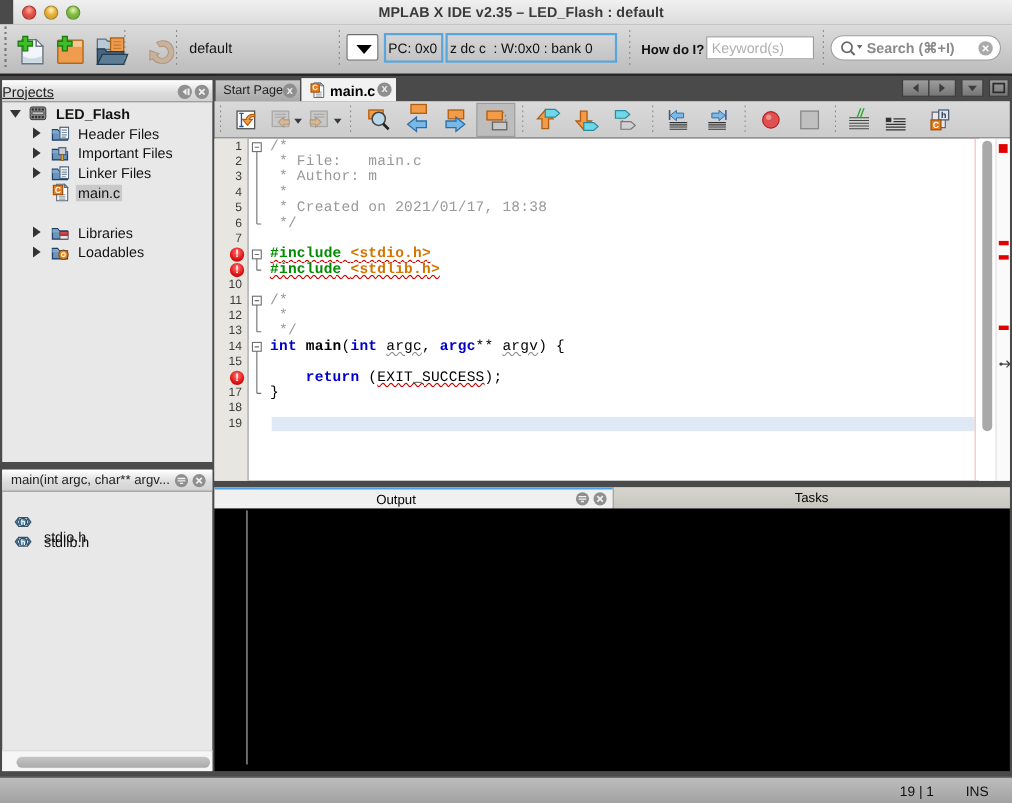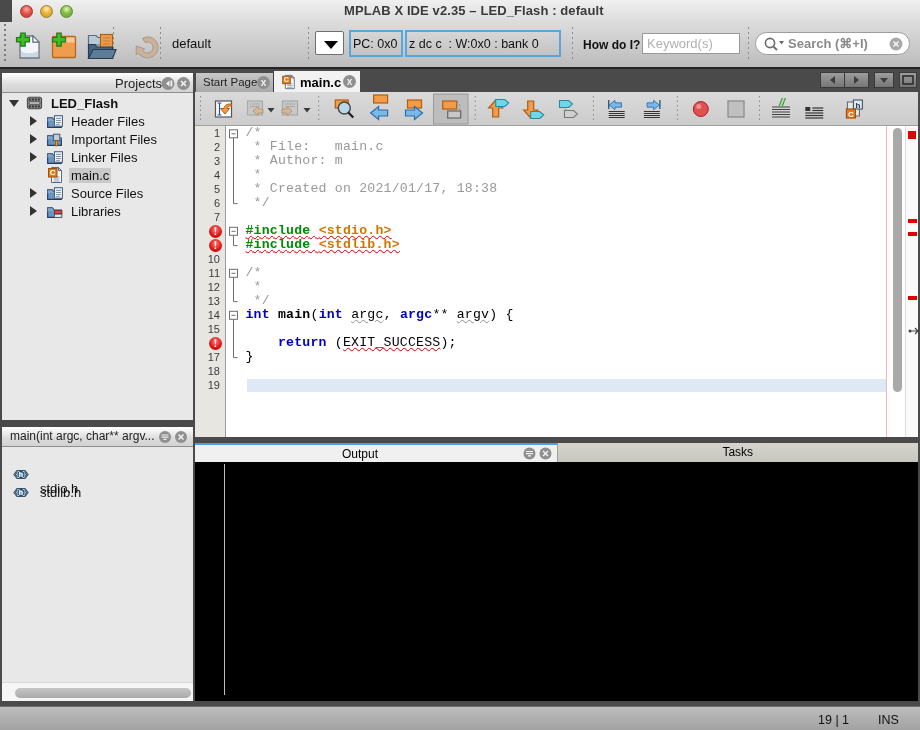--- a/index.html
+++ b/index.html
@@ -33,21 +33,21 @@
 #howdoi { left:583px; top:16px; font-size:12px; font-weight:bold; color:#111; }
 #kwinput { left:642px; top:11px; width:98px; height:21px; background:#fff; border:1px solid #999; font-size:13px; color:#b0b0b0; padding:2px 4px; }
 #searchpill { left:755px; top:10px; width:155px; height:23px; background:#fff; border:1px solid #9d9d9d; border-radius:12px; font-size:13px; color:#8a8a8a; }
 
 
 .pheader { background:linear-gradient(#ffffff,#dcdcdc 60%,#d2d2d2); border-bottom:1px solid #8f8f8f; }
 
 
 #projects { left:2px; top:72.5px; width:191px; height:347.5px; background:#e8e8e8; }
 #projhead { left:0; top:0; width:100%; height:20px; }
-#projhead span { position:absolute; width:160px; text-align:right; top:3px; font-size:13px; color:#222; }
+#projhead span { position:absolute; width:160px; text-align:left; top:3px; font-size:13px; color:#222;text-decoration:underline; }
 .treerow { position:absolute; left:0; height:18px; width:100%; font-size:13px; color:#111; }
 .treerow .txt { position:absolute; top:2px; }
 .arrow-r { position:absolute; width:0; height:0; border-top:5px solid transparent; border-bottom:5px solid transparent; border-left:7px solid #333; top:4px; }
 .arrow-d { position:absolute; width:0; height:0; border-left:5px solid transparent; border-right:5px solid transparent; border-top:7px solid #333; top:6px; }
 
 
 #navigator { left:2px; top:427px; width:191px; height:274px; background:#e8e8e8; }
 #navhead { left:0; top:0; width:100%; height:20px; }
 #navhead span { position:absolute; left:8px; top:2px; font-size:12px; color:#222; }
 .navrow { position:absolute; left:0; height:18px; width:100%; font-size:13px; color:#111; }
@@ -248,35 +248,37 @@
           <use href="#folder"></use>
         </svg>
         <span class="txt" style="left:69px;">Linker Files</span>
       </div>
     <div class="treerow" style="top:73px;">
         <svg style="position:absolute;left:44px;top:0px;" width="18" height="18" viewBox="0 0 16 18">
           <use href="#cfileico"></use>
         </svg>
         <span class="txt" style="left:69px; background:#c9c9c9; padding:0 2px; margin-left:-2px;">main.c</span>
       </div>
-    <div class="treerow" style="top:91px;">
-        <span class="arrow-r" style="left:28px;"></span>
-        <svg style="position:absolute;left:44px;top:0px;" width="17" height="18" viewBox="0 0 16 17">
-          <use href="#folder"></use>
-        </svg>
-        <span class="txt" style="left:69px;">Source Files</span>
-      </div>
     <div class="treerow" style="top:109px;">
         <span class="arrow-r" style="left:28px;"></span>
         <svg style="position:absolute;left:44px;top:0px;" width="17" height="18" viewBox="0 0 16 17">
           <use href="#folderbase"></use>
           <rect x="8" y="8" width="7" height="3" fill="#d84a4a" stroke="#7e2020" stroke-width="0.8"></rect>
           <rect x="8" y="11.5" width="7" height="3" fill="#e8e8e8" stroke="#555" stroke-width="0.8"></rect>
         </svg>
         <span class="txt" style="left:69px;">Libraries</span>
+      </div>
+    <div class="treerow" style="top:127px;">
+        <span class="arrow-r" style="left:28px;"></span>
+        <svg style="position:absolute;left:44px;top:0px;" width="17" height="18" viewBox="0 0 16 17">
+          <use href="#folderbase"></use>
+          <circle cx="11" cy="11" r="4" fill="#e8861e" stroke="#8a4a0a"></circle>
+          <circle cx="11" cy="11" r="1.6" fill="none" stroke="#fff" stroke-width="1"></circle>
+        </svg>
+        <span class="txt" style="left:69px;">Loadables</span>
       </div>
   </div>
 </div>
 
 <div id="navigator" class="abs">
   <div id="navhead" class="abs pheader">
       <span>main(int argc, char** argv...</span>
     <svg class="abs" style="left:156px; top:3px;" width="32" height="14" viewBox="0 0 32 14">
       <circle cx="7" cy="7" r="6" fill="#8f8f8f"></circle>
         <path d="M3.5,5 L10.5,5 M3.5,7.2 L10.5,7.2 M5.5,9.4 L8.5,9.4" stroke="#f2f2f2" stroke-width="1.2"></path>

